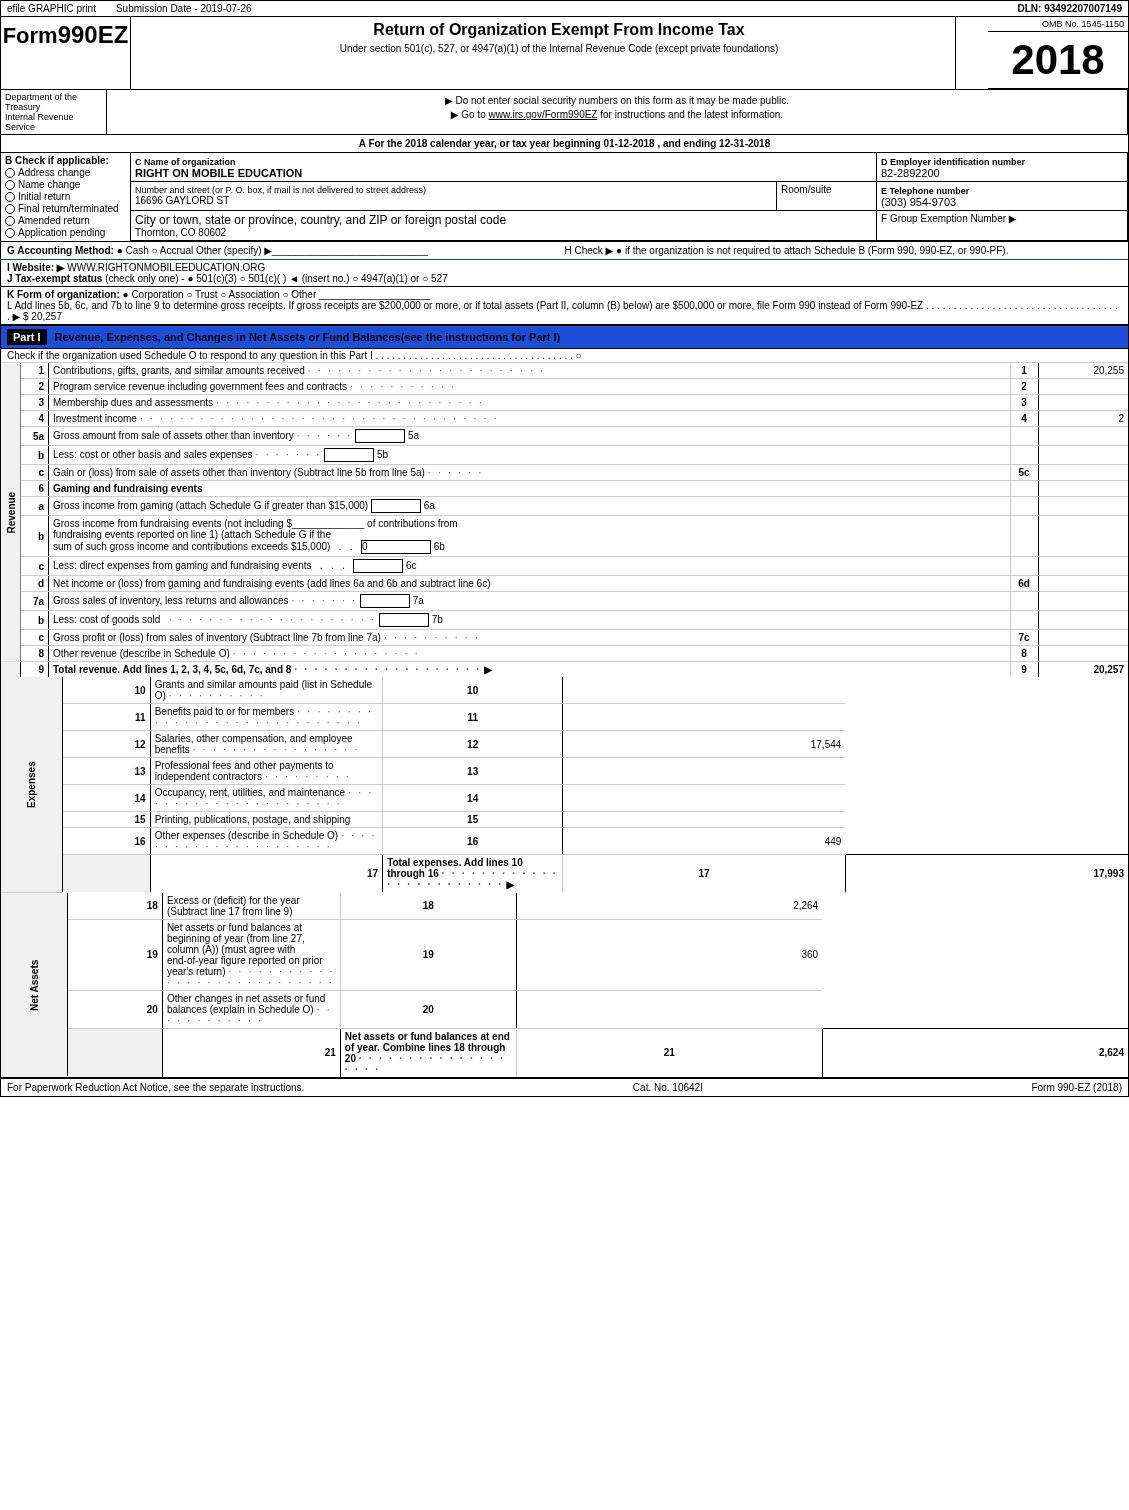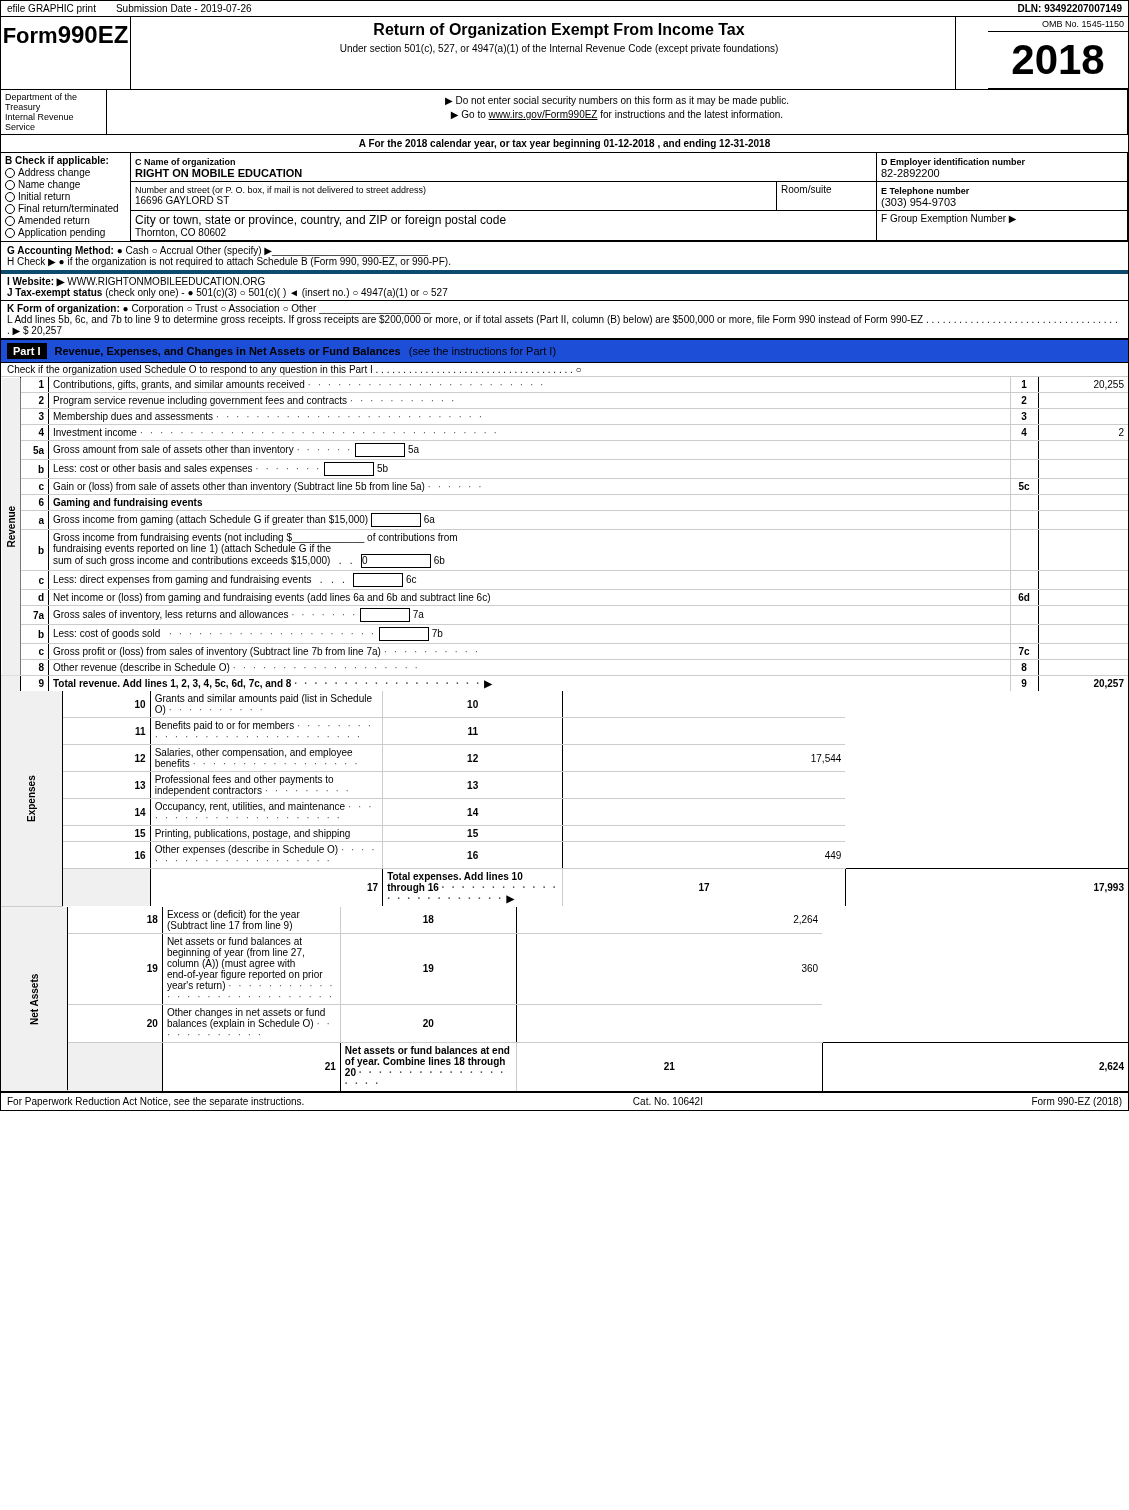--- a/index.html
+++ b/index.html
@@ -200,24 +200,23 @@
     .city-cell label { font-size: 12px; }
     .group-exemption {
       width: 250px;
       padding: 2px 4px;
       font-size: 10px;
     }
 
     
     .section-gh {
       display: flex;
-      border-bottom: 4px solid #0c4a6e;
+      border-bottom: 1px solid #0c4a6e;
       padding: 3px 6px;
       font-size: 10px;
-      flex-direction: column;
     }
     .section-g { flex: 1; }
     .section-h { flex: 1; }
 
     
     .section-ij {
       border-bottom: 1px solid #000;
       padding: 2px 6px;
       font-size: 10px;
     }
@@ -451,21 +450,21 @@
       <span> ● Corporation  ○ Trust  ○ Association  ○ Other ____________________</span>
     </div>
     <div>
       <span>L Add lines 5b, 6c, and 7b to line 9 to determine gross receipts. If gross receipts are $200,000 or more, or if total assets (Part II, column (B) below) are $500,000 or more, file Form 990 instead of Form 990-EZ . . . . . . . . . . . . . . . . . . . . . . . . . . . . . . . . . . . . ▶ $ 20,257</span>
     </div>
   </div>
 
   <div class="part-header">
     <span class="part-label">Part I</span>
     <span>Revenue, Expenses, and Changes in Net Assets or Fund Balances</span>
-    <span style="font-weight:normal; margin-left:8px;">(see the instructions for Part I)</span>
+    <span style="font-weight:bold; margin-left:0;">(see the instructions for Part I)</span>
   </div>
   <div class="part-check-row">
     <span>Check if the organization used Schedule O to respond to any question in this Part I . . . . . . . . . . . . . . . . . . . . . . . . . . . . . . . . . . . . ○</span>
   </div>
 
   <table class="data-table">
     <tbody>
 
       <tr>
         <td rowspan="16" style="width:18px; border-right:1px solid #000; background:#f0f0f0; text-align:center; font-weight:bold; font-size:10px; writing-mode:vertical-rl; transform:rotate(180deg); vertical-align:middle;">Revenue</td>

